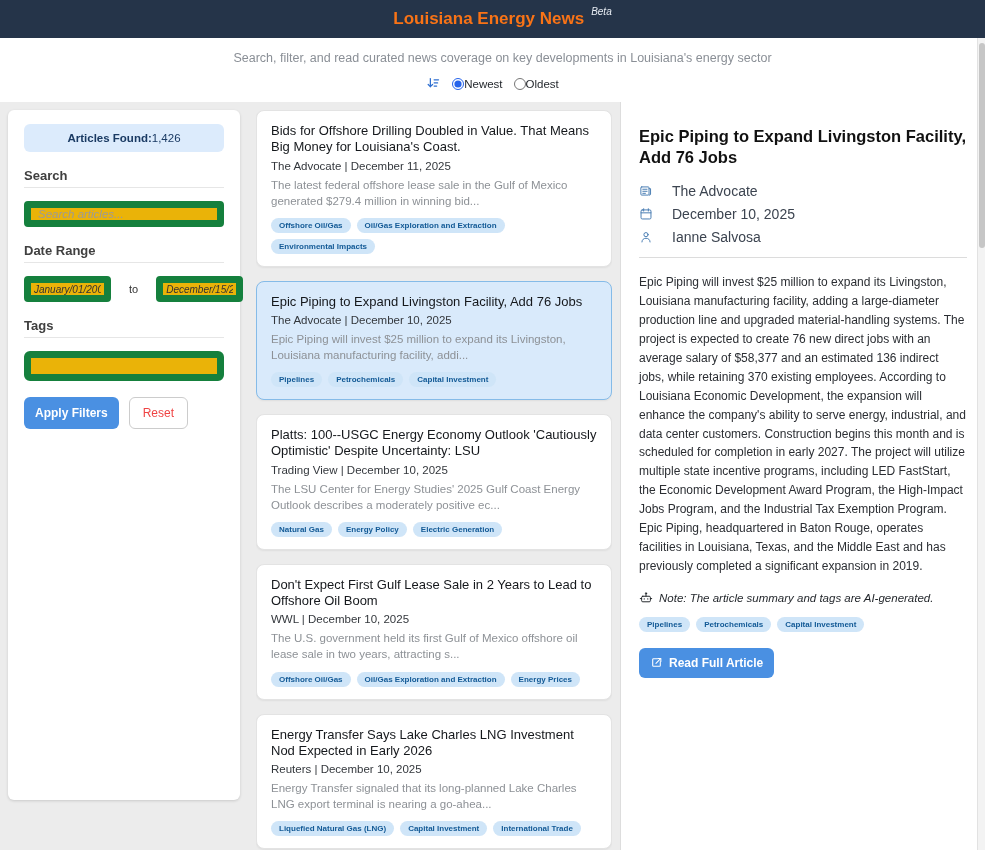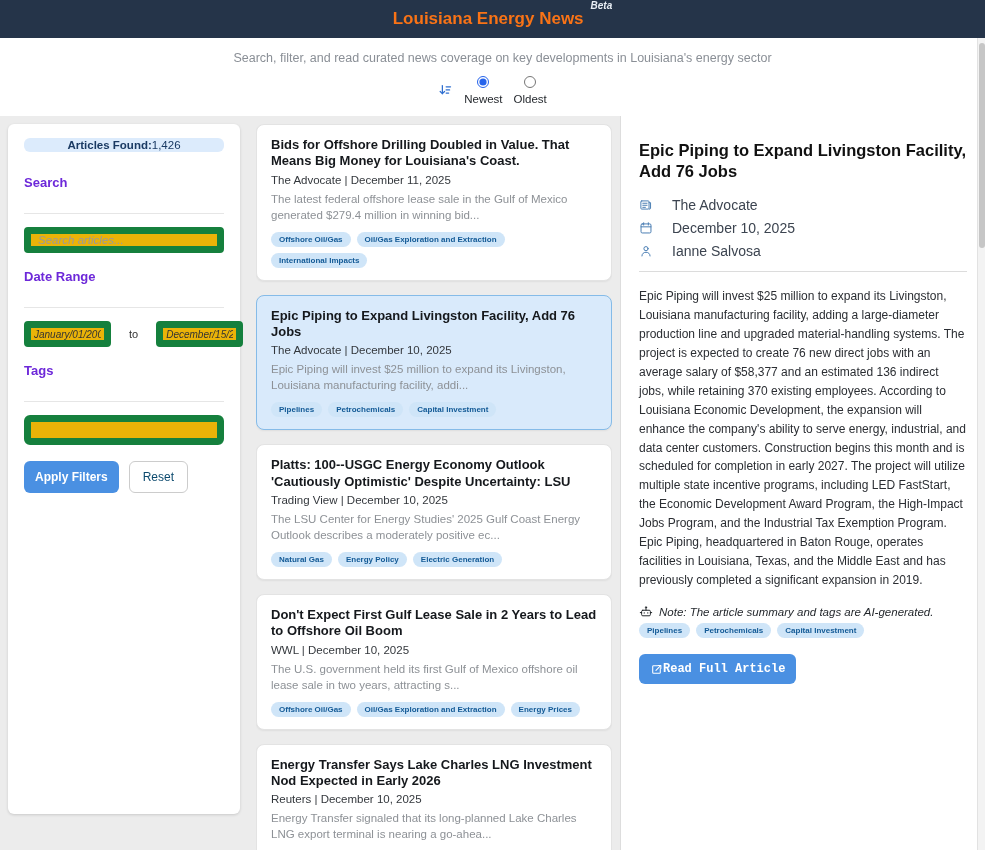--- a/index.html
+++ b/index.html
@@ -8,68 +8,68 @@
     font-family: "Liberation Sans", sans-serif;
     background: #ececec;
     overflow: hidden;
     position: relative;
   }
   .app-header {
     height: 38px; background: var(--header-bg, #253449);
     display: flex; align-items: center; justify-content: center; gap: 7px;
   }
   .app-title { color: #f97316; font-size: 17px; font-weight: bold; margin-left: 20px; }
-  .beta { color: #e8edf4; font-size: 10px; font-style: italic; font-weight: 700; align-self: flex-start; }
+  .beta { color: #e8edf4; font-size: 10px; font-style: italic; font-weight: 400; align-self: flex-start; margin-top: 6px; }
   .top-band { background: #fff; padding: 13px 0 11px; }
   .subtitle { text-align: center; color: #8a8f96; font-size: 12.5px; padding-left: 20px; }
   .sort-row { display: flex; justify-content: center; align-items: center; gap: 11px; margin-top: 11px; }
   .sort-icon { color: #2f6fd0; display: flex; }
-  .radio-label { display: flex; align-items: center; gap: 5px; font-size: 11.5px; color: #1f2328; cursor: pointer; flex-direction: column; }
+  .radio-label { display: flex; align-items: center; font-size: 11.5px; color: #1f2328; cursor: pointer; }
   input[type=radio] { accent-color: #2563eb; width: 12px; height: 12px; }
 
   .main { display: flex; align-items: flex-start; padding: 8px 0 0 8px; height: 748px; }
 
   .sidebar {
     width: 232px; flex: none; background: #fff; border-radius: 6px;
     box-shadow: 0 1px 3px rgba(0,0,0,.15); padding: 14px 16px; height: 690px;
   }
-  .found-box { background: #dcebfc; border-radius: 6px; padding: 1px 6px; text-align: center; font-size: 11.5px; color: #1a3a63; margin-bottom: 23px; }
+  .found-box { background: #dcebfc; border-radius: 6px; padding: 8px 6px; text-align: center; font-size: 11.5px; color: #1a3a63; margin-bottom: 16px; }
   .found-label { font-weight: bold; }
   .section { margin-bottom: 16px; }
-  .section-title { font-size: 13px; font-weight: bold; color: #6d28d9; padding-bottom: 23px; border-bottom: 1px solid #e6e6e6; margin-bottom: 13px; }
+  .section-title { font-size: 13px; font-weight: bold; color: #404040; padding-bottom: 4px; border-bottom: 1px solid #e6e6e6; margin-bottom: 13px; }
   .text-input { width: 100%; border: 7px solid #15803d; border-radius: 4px; height: 26px; padding: 0 7px; font-size: 11.5px; font-family: inherit; color: #333; background: #eab308; font-style: italic; }
   .text-input::placeholder { color: #9a9a9a; }
   .tall { height: 30px; border-radius: 6px; }
   .date-row { display: flex; align-items: center; gap: 18px; }
   .date-row .text-input { width: 87px; flex: none; padding: 0 3px; font-size: 10px; text-align: center; }
   .to { font-size: 11px; color: #333; }
   .btn-row { display: flex; gap: 10px; margin-top: 8px; }
   .btn-primary { background: var(--accent, #4a90e2); color: #fff; border: none; border-radius: 6px; padding: 8px 11px; font-size: 12px; font-weight: bold; font-family: inherit; cursor: pointer; }
-  .btn-secondary { background: #fff; border: 1px solid #ccc; border-radius: 6px; color: #0c4a6e; padding: 8px 13px; font-size: 12px; font-family: inherit; cursor: pointer; }
+  .btn-secondary { background: #fff; border: 1px solid #ccc; border-radius: 6px; color: #ef4444; padding: 8px 13px; font-size: 12px; font-family: inherit; cursor: pointer; }
 
   .article-list { width: 356px; flex: none; margin-left: 16px; display: flex; flex-direction: column; gap: 14px; height: 740px; overflow: hidden; }
   .card { background: #fff; border: 1px solid #e3e3e3; border-radius: 8px; box-shadow: 0 1px 2px rgba(0,0,0,.06); padding: 12px 14px; cursor: pointer; }
   .card.selected { background: var(--selected-bg, #d9eafb); border-color: #85bbe8; }
-  .card h3 { font-size: 13px; color: #15181c; line-height: 1.25; margin-bottom: 4px; font-weight: bold; }
+  .card h3 { font-size: 13px; color: #15181c; line-height: 1.25; margin-bottom: 4px; font-weight: normal; }
   .card-meta { font-size: 11.5px; color: #33373c; margin-bottom: 5px; }
   .excerpt { font-size: 11.5px; color: #8d9196; line-height: 1.4; margin-bottom: 9px; }
   .tags { display: flex; flex-wrap: wrap; gap: 6px; align-items: center; }
   .tag { background: var(--tag-bg, #cfe5f8); color: var(--tag-text, #135a96); font-size: 8px; font-weight: bold; padding: 3px 8px; border-radius: 9px; white-space: nowrap; }
 
   .detail { flex: 1; background: #fff; border-left: 1px solid #ddd; margin-left: 8px; margin-top: -8px; height: 756px; padding: 24px 18px 0 18px; }
   .detail h2 { font-size: 16.5px; color: #111; line-height: 1.3; margin-bottom: 14px; font-weight: bold; }
   .meta-row { display: flex; align-items: center; gap: 19px; font-size: 14px; color: #3c4450; margin-bottom: 7px; }
   .micon { display: flex; color: #4a7db3; }
   .divider { border-bottom: 1px solid #dcdcdc; margin: 12px 0 15px; }
   .body-text { font-size: 12px; line-height: 1.58; color: #2b2e33; margin-bottom: 15px; }
-  .note-row { display: flex; align-items: center; gap: 6px; font-size: 11.5px; color: #1f2328; margin-bottom: 4px; }
+  .note-row { display: flex; align-items: center; gap: 6px; font-size: 11.5px; color: #1f2328; margin-bottom: 12px; }
   .note-row .micon { color: #22262b; }
   .note-row em { font-style: italic; }
   .detail .tags { margin-bottom: 16px; }
-  .read-btn { display: inline-flex; align-items: center; gap: 0; font-family: Liberation Mono, monospace; }
+  .read-btn { display: inline-flex; gap: 6px; }
 
   .scrollbar { position: absolute; top: 38px; right: 0; bottom: 0; width: 8px; background: #f3f3f3; border-left: 1px solid #e2e2e2; z-index: 10; }
   .thumb { position: absolute; top: 5px; left: 1px; width: 6px; height: 205px; background: #c6c6c6; border-radius: 3px; }
 </style>
 </head>
 <body>
 
 <header class="app-header">
   <h1 class="app-title">Louisiana Energy News</h1>
   <span class="beta">Beta</span>
@@ -127,21 +127,21 @@
   </aside>
 
   <section class="article-list">
       <article class="card">
     <h3>Bids for Offshore Drilling Doubled in Value. That Means Big Money for Louisiana's Coast.</h3>
     <div class="card-meta">The Advocate | December 11, 2025</div>
     <p class="excerpt">The latest federal offshore lease sale in the Gulf of Mexico generated $279.4 million in winning bid...</p>
     <div class="tags">
           <span class="tag">Offshore Oil/Gas</span>
           <span class="tag">Oil/Gas Exploration and Extraction</span>
-          <span class="tag">International Impacts</span>
+          <span class="tag">Environmental Impacts</span>
         </div>
   </article>
       <article class="card selected">
     <h3>Epic Piping to Expand Livingston Facility, Add 76 Jobs</h3>
     <div class="card-meta">The Advocate | December 10, 2025</div>
     <p class="excerpt">Epic Piping will invest $25 million to expand its Livingston, Louisiana manufacturing facility, addi...</p>
     <div class="tags">
           <span class="tag">Pipelines</span>
           <span class="tag">Petrochemicals</span>
           <span class="tag">Capital Investment</span>

